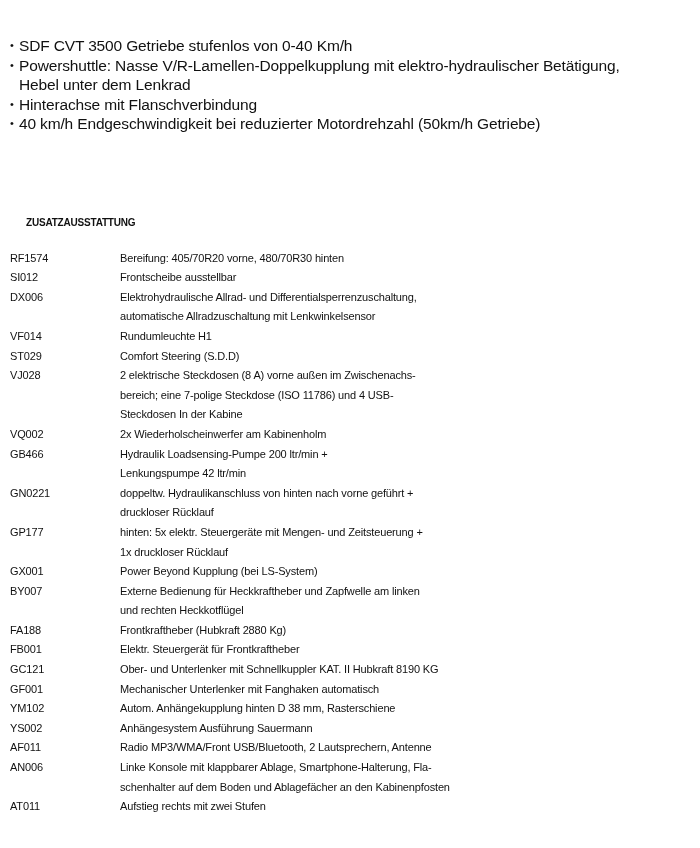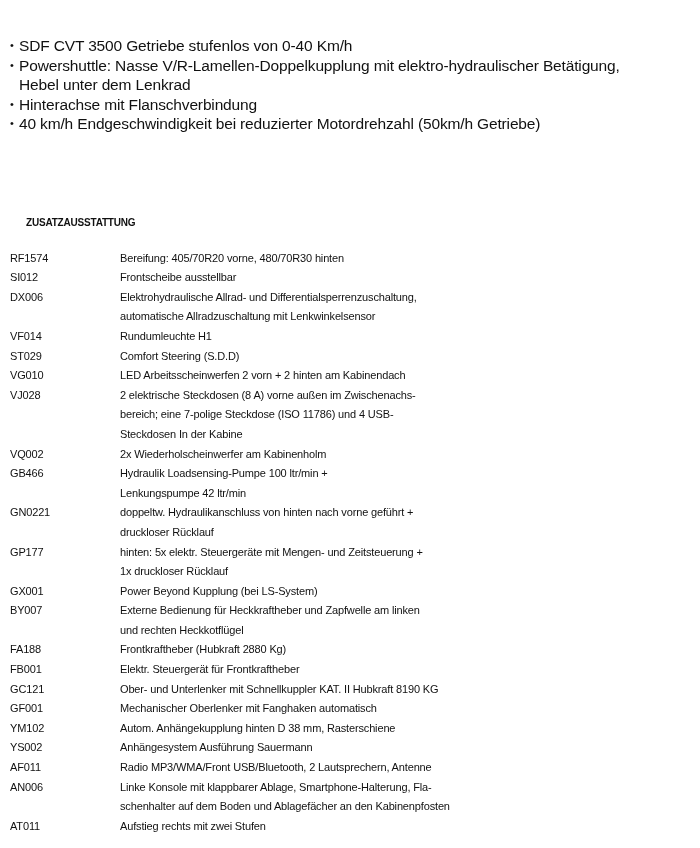--- a/index.html
+++ b/index.html
@@ -125,43 +125,37 @@
             <span class="desc-line">Rundumleuchte H1</span>
           </td>
         </tr>
         <tr>
           <td class="code">ST029</td>
           <td class="desc">
             <span class="desc-line">Comfort Steering (S.D.D)</span>
           </td>
         </tr>
         <tr>
-          <td class="code">VG010</td>
-          <td class="desc">
-            <span class="desc-line">LED Arbeitsscheinwerfen 2 vorn + 2 hinten am Kabinendach</span>
-          </td>
-        </tr>
-        <tr>
           <td class="code">VJ028</td>
           <td class="desc">
             <span class="desc-line">2 elektrische Steckdosen (8 A) vorne außen im Zwischenachs-</span>
             <span class="desc-line">bereich; eine 7-polige Steckdose (ISO 11786) und 4 USB-</span>
             <span class="desc-line">Steckdosen In der Kabine</span>
           </td>
         </tr>
         <tr>
           <td class="code">VQ002</td>
           <td class="desc">
             <span class="desc-line">2x Wiederholscheinwerfer am Kabinenholm</span>
           </td>
         </tr>
         <tr>
           <td class="code">GB466</td>
           <td class="desc">
-            <span class="desc-line">Hydraulik Loadsensing-Pumpe 100 ltr/min +</span>
+            <span class="desc-line">Hydraulik Loadsensing-Pumpe 200 ltr/min +</span>
             <span class="desc-line">Lenkungspumpe 42 ltr/min</span>
           </td>
         </tr>
         <tr>
           <td class="code">GN0221</td>
           <td class="desc">
             <span class="desc-line">doppeltw. Hydraulikanschluss von hinten nach vorne geführt +</span>
             <span class="desc-line">druckloser Rücklauf</span>
           </td>
         </tr>
@@ -199,21 +193,21 @@
         </tr>
         <tr>
           <td class="code">GC121</td>
           <td class="desc">
             <span class="desc-line">Ober- und Unterlenker mit Schnellkuppler KAT. II Hubkraft 8190 KG</span>
           </td>
         </tr>
         <tr>
           <td class="code">GF001</td>
           <td class="desc">
-            <span class="desc-line">Mechanischer Oberlenker mit Fanghaken automatisch</span>
+            <span class="desc-line">Mechanischer Unterlenker mit Fanghaken automatisch</span>
           </td>
         </tr>
         <tr>
           <td class="code">YM102</td>
           <td class="desc">
             <span class="desc-line">Autom. Anhängekupplung hinten D 38 mm, Rasterschiene</span>
           </td>
         </tr>
         <tr>
           <td class="code">YS002</td>

